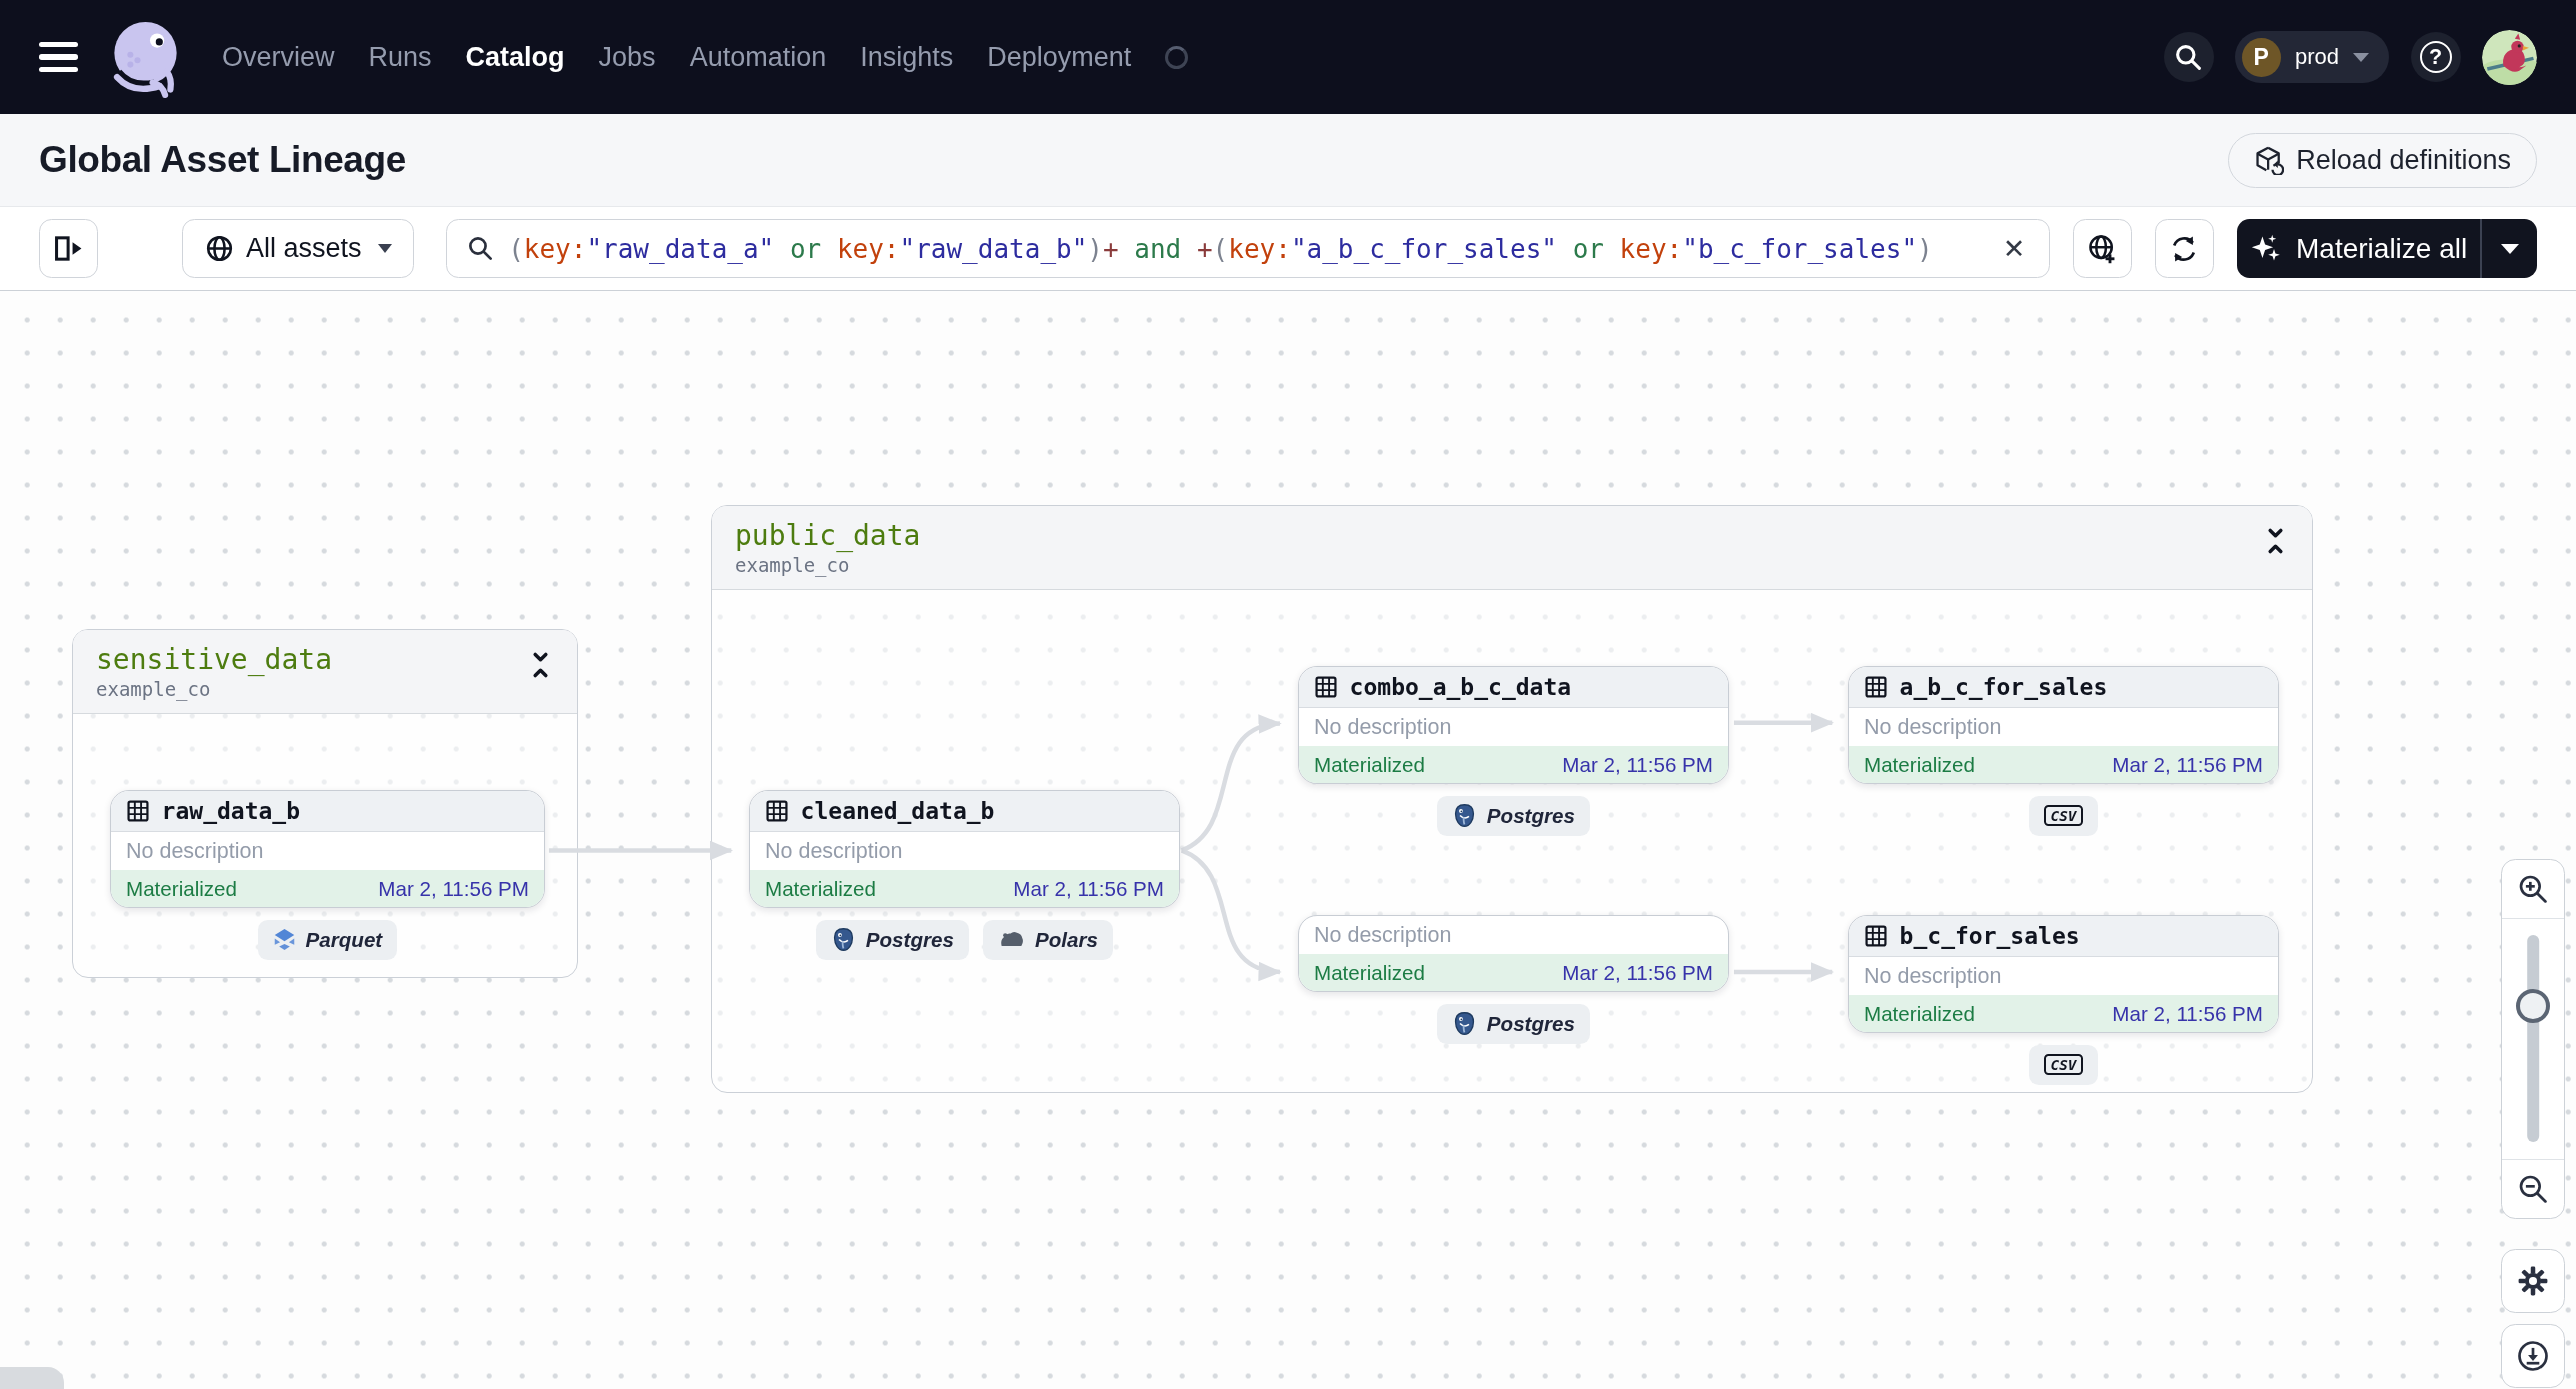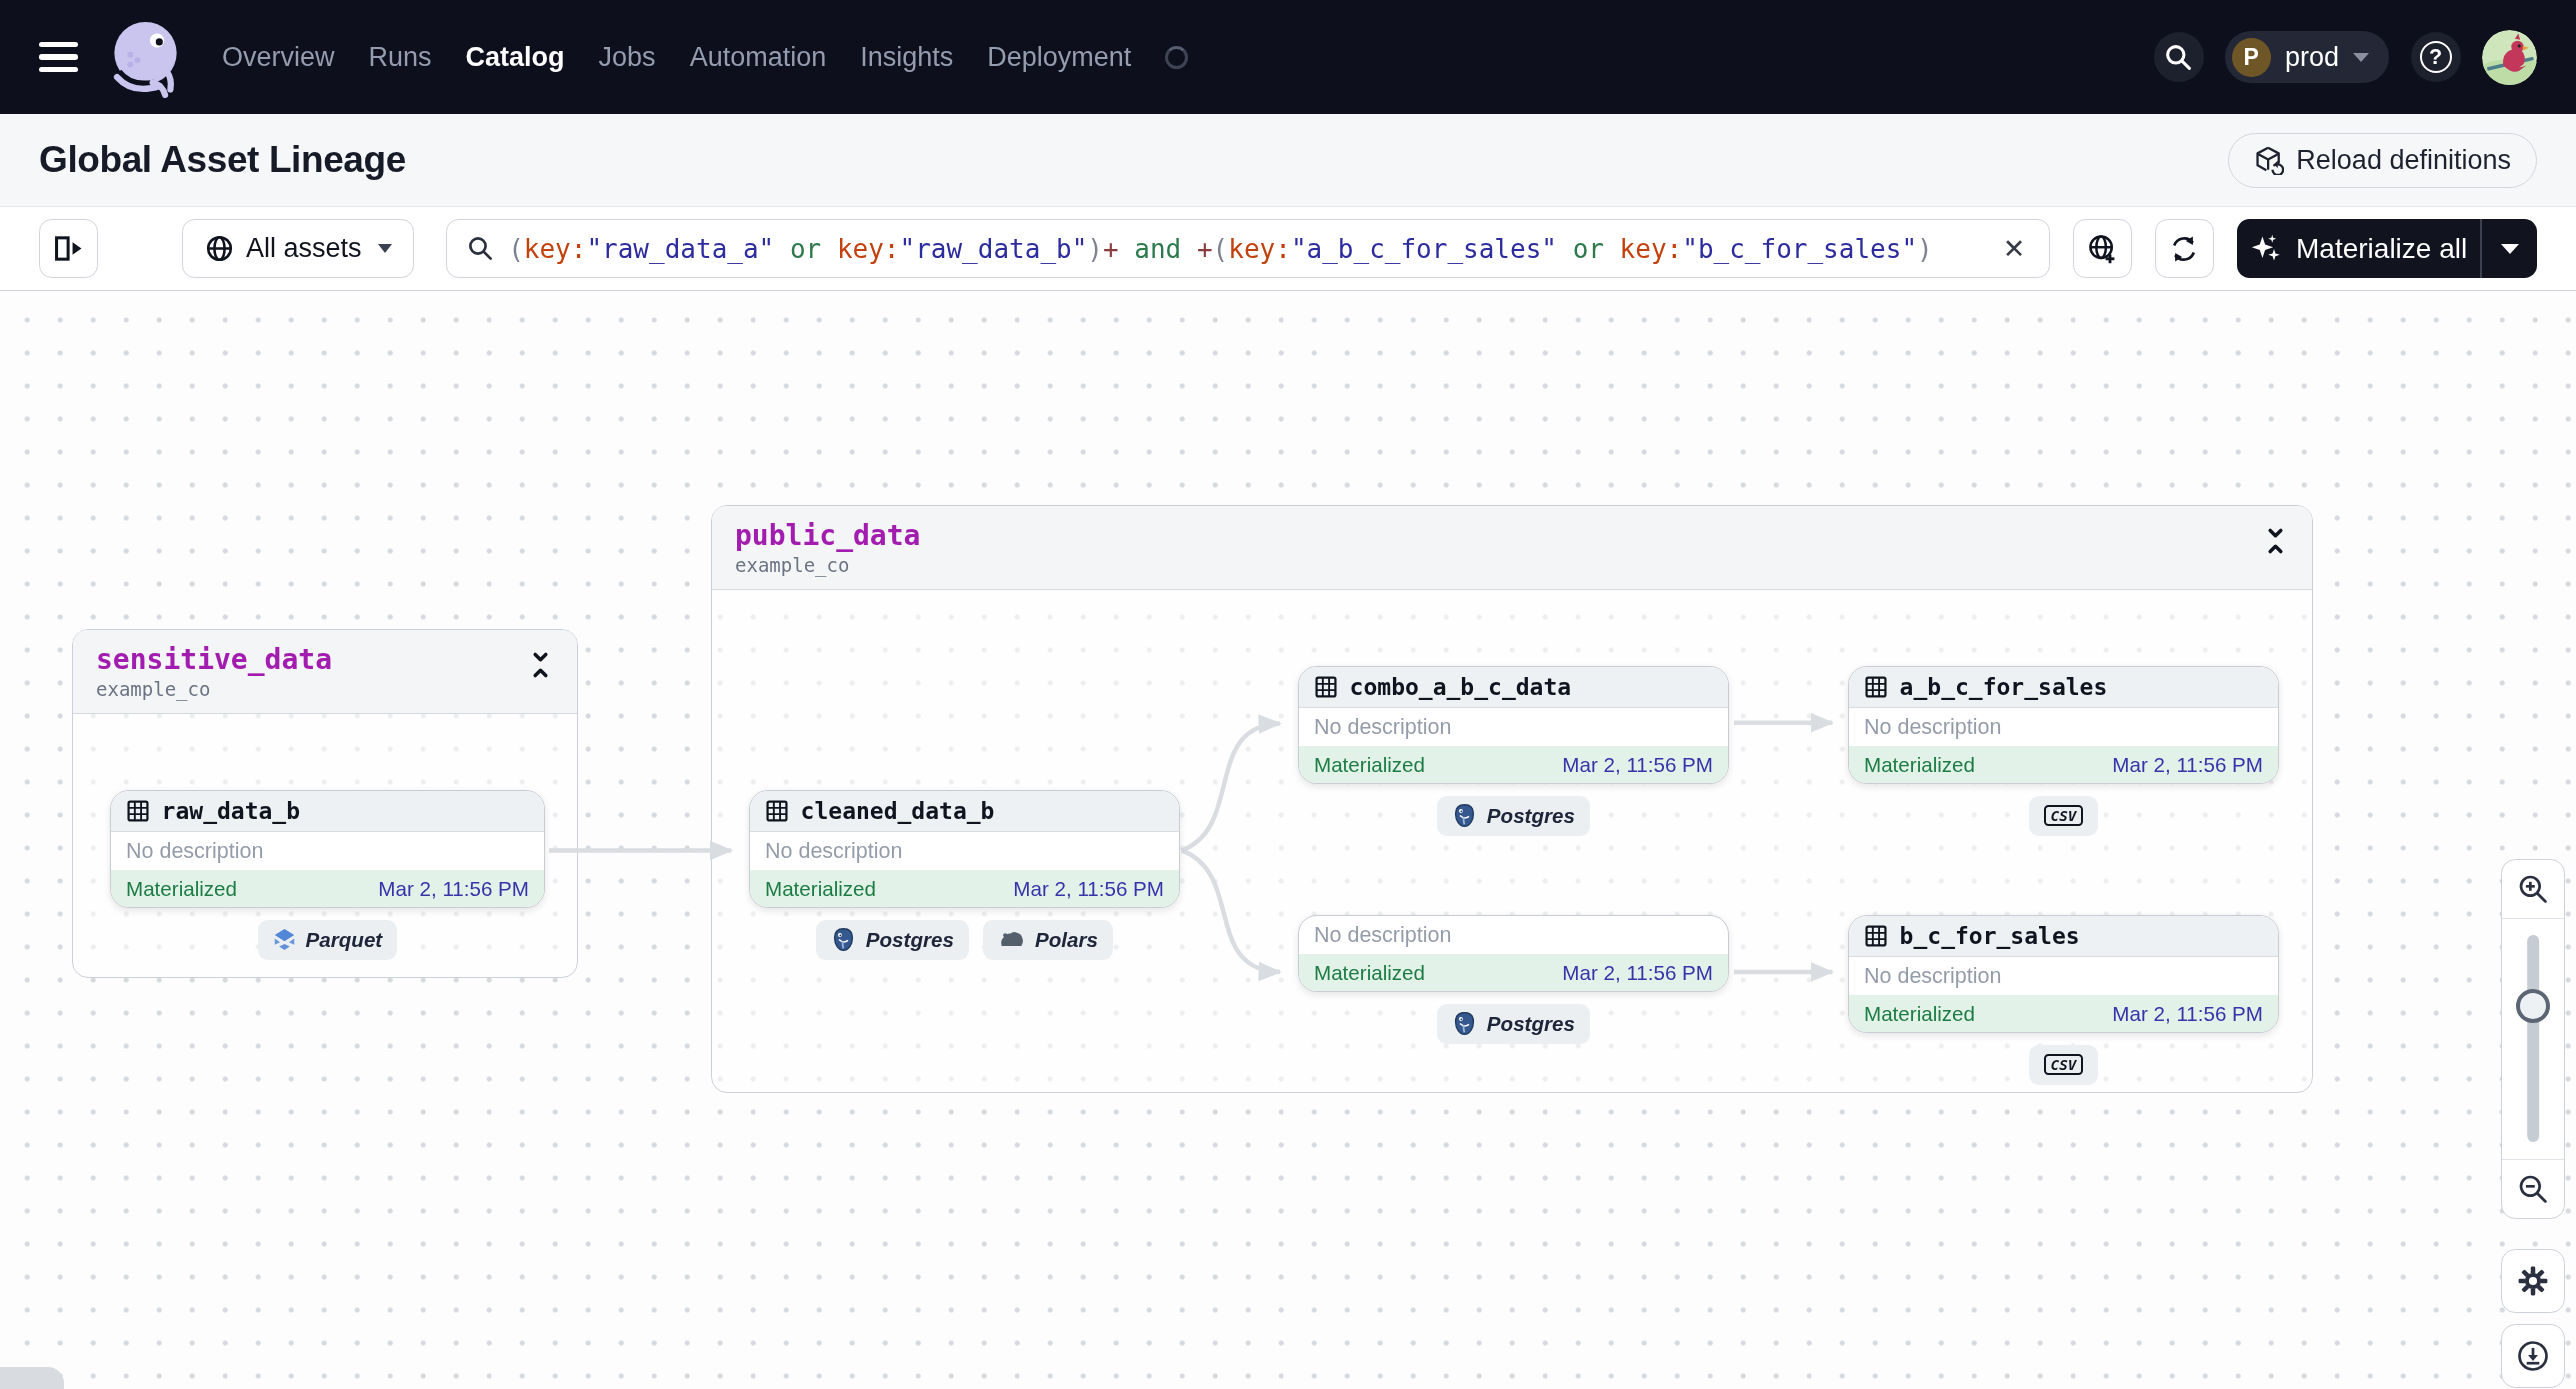--- a/index.html
+++ b/index.html
@@ -11,21 +11,21 @@
   .hamburger span { display:block; height:5.4px; background:#fff; border-radius:2.7px; }
   .logo { margin-left:23px; width:89px; height:89px; }
   .nav { display:flex; align-items:center; gap:34px; margin-left:32px;text-align:center; }
   .nav-item { font-size:27px; color:#959cae; cursor:pointer; }
   .nav-item.active { color:#ffffff; font-weight:bold; }
   .nav-spinner { width:23px; height:23px; border-radius:50%; border:3.6px solid #3e4454; border-top-color:#565d70; }
   .top-right { margin-left:auto; display:flex; align-items:center; gap:21.5px; }
   .circle-btn { width:50px; height:50px; border-radius:50%; background:#1d212e; display:flex; align-items:center; justify-content:center; cursor:pointer; }
   .env-pill { height:52px; border-radius:26px; background:#232736; display:flex; align-items:center; gap:14.3px; padding:0 19.7px 0 6.3px; cursor:pointer; }
   .env-avatar { width:39px; height:39px; border-radius:50%; background:#6e5627; color:#fff; font-size:23px; font-weight:bold; display:flex; align-items:center; justify-content:center; }
-  .env-name { color:#fff; font-size:27px; }
+  .env-name { color:#fff; font-size:22px; }
   .caret-down { width:0; height:0; border-left:8px solid transparent; border-right:8px solid transparent; border-top:9.8px solid #8a90a0; }
   .help-q { width:32px; height:32px; border:2.7px solid #fff; border-radius:50%; color:#fff; font-size:21.5px; font-weight:bold; display:flex; align-items:center; justify-content:center; }
   .user-avatar { width:55px; height:55px; border-radius:50%; overflow:hidden; cursor:pointer; }
 
   
   .titlebar { height:93px; background:#f6f7f9; border-bottom:0.9px solid #e7e9ec; display:flex; align-items:center; padding:1px 39px; }
   .page-title { font-size:37px; font-weight:bold; color:#171b27; letter-spacing:-0.4px; }
   .reload-btn { margin-left:auto; height:55px; border:1.8px solid #d3d7dd; border-radius:28px; background:transparent; display:flex; align-items:center; gap:12.5px; padding:0 25px; font-size:27px; color:#1d222e; cursor:pointer; }
 
   
@@ -50,21 +50,21 @@
 
   
   .graph { position:relative; width:2576px; height:1101px; overflow:hidden;
            background-color:#fdfdfd;
            background-image:radial-gradient(circle, #d6dade 2.7px, transparent 2.7px);
            background-size:33px 33px; background-position:10.7px 12.5px; }
   .edges { position:absolute; left:0; top:0; z-index:2; }
 
   .group { position:absolute; border:1.8px solid #cbd0d7; border-radius:16px; background:rgba(255,255,255,0.55); z-index:1; }
   .group-header { background:#f4f5f7; border-bottom:1.8px solid #d6dade; border-radius:14.3px 14.3px 0 0; padding:12.5px 23px; display:flex; align-items:flex-start; }
-  .group-title { font-family:"DejaVu Sans Mono",monospace; font-weight:bold; font-size:28px; color:#a21caf; }
+  .group-title { font-family:"DejaVu Sans Mono",monospace; font-weight:normal; font-size:28px; color:#4d7c0f; }
   .group-sub { font-family:"DejaVu Sans Mono",monospace; font-size:19px; color:#6b7383; margin-top:2.7px; }
   .collapse-btn { margin-left:auto; margin-top:7.2px; cursor:pointer; }
 
   .node-wrap { position:absolute; z-index:3; }
   .node { background:#fff; border:1.8px solid #c8cdd4; border-radius:19px; box-shadow:0 2.7px 7.2px rgba(16,22,35,0.10); overflow:hidden; cursor:pointer; }
   .node-head { height:41px; background:#eef1f4; border-bottom:0.9px solid #d8dce1; display:flex; align-items:center; gap:11.6px; padding:0 15px; }
   .node-name { font-family:"DejaVu Sans Mono",monospace; font-weight:bold; font-size:23px; color:#10141f; }
   .node-desc { height:38px; display:flex; align-items:center; padding:0 15px; font-size:21.5px; color:#949caa; }
   .node-status { height:37px; background:#e2f2e8; display:flex; align-items:center; justify-content:space-between; padding:0 15px; }
   .status-label { font-size:20.6px; color:#1c7c44; }

